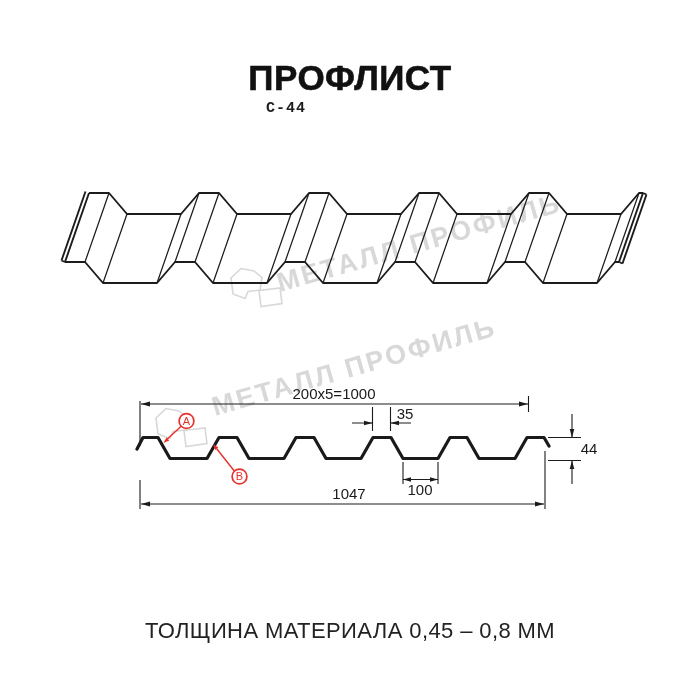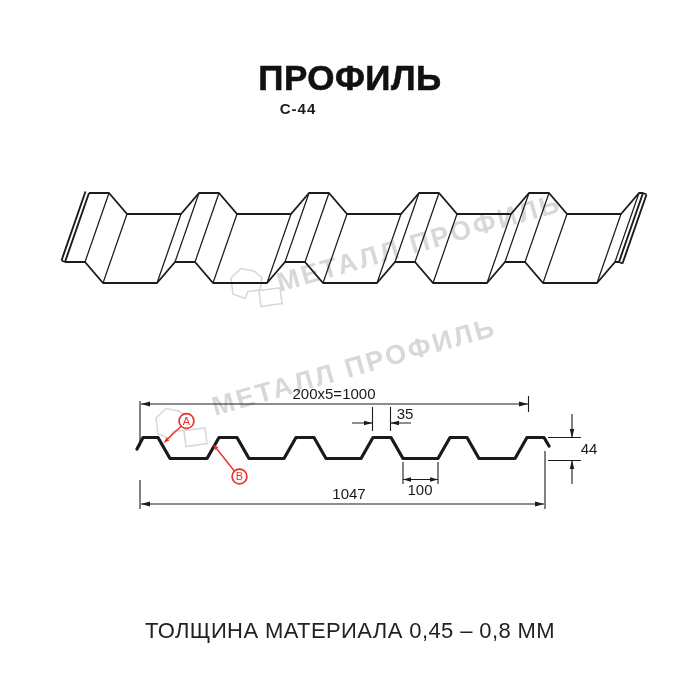--- a/index.html
+++ b/index.html
@@ -6,22 +6,22 @@
   body{
     width:700px;height:700px;position:relative;background:#ffffff;overflow:hidden;
     font-family:"Liberation Sans","DejaVu Sans",sans-serif;color:#1c1c1e;
   }
   .page-title{
     position:absolute;top:58px;left:0;width:700px;text-align:center;
     font-size:35px;font-weight:800;letter-spacing:.5px;color:#111;
     -webkit-text-stroke:.6px #111;
   }
   .page-subtitle{
-    position:absolute;top:100px;left:16px;width:564px;text-align:center;
-    font-size:15px;font-weight:600;letter-spacing:1px;color:#1c1c1e;
+    position:absolute;top:100px;left:4px;width:564px;text-align:center;
+    font-size:15px;font-weight:600;letter-spacing:1px;color:#1c1c1e;font-family:Liberation Mono, monospace;
   }
   .thickness-note{
     position:absolute;top:618px;left:0;width:700px;text-align:center;
     font-size:22px;font-weight:500;letter-spacing:.4px;color:#222;
   }
   svg{position:absolute;top:0;left:0;}
   .wm-text{font-size:27px;font-weight:700;letter-spacing:2.5px;fill:#d8d8d8;}
   .wm-shape{fill:none;stroke:#d8d8d8;stroke-width:1.6px;}
   .p3d{fill:none;stroke:#1c1c1e;stroke-width:1.9px;stroke-linejoin:round;}
   .p3d-thin{fill:none;stroke:#1c1c1e;stroke-width:1.25px;}
@@ -30,21 +30,21 @@
   .dim-arrow{fill:#1c1c1e;stroke:none;}
   .dim-text{font-size:15px;fill:#1a1a1a;}
   .red-ln{fill:none;stroke:#e9302a;stroke-width:1.4px;}
   .red-circle{fill:#fff;stroke:#e9302a;stroke-width:1.7px;}
   .red-arrow{fill:#e9302a;stroke:none;}
   .red-letter{font-size:11px;fill:#e9302a;font-weight:500;}
 </style>
 </head>
 <body>
 
-<div class="page-title">ПРОФИЛЬ</div>
+<div class="page-title">ПРОФЛИСТ</div>
 <div class="page-subtitle">С-44</div>
 
 <svg width="700" height="700" viewBox="0 0 700 700">
 
   <g>
     <g transform="translate(75,-140)">
       <path class="wm-shape" d="M156,418 L166,408.5 L179,411 L187,417.5 L185,430 L173,431.5 L170,438.5 L158,434 Z"></path>
       <path class="wm-shape" d="M184,430.5 L205,428 L207,443.5 L186,446.5 Z"></path>
     </g>
     <text class="wm-text" transform="translate(280,292) rotate(-16)">МЕТАЛЛ ПРОФИЛЬ</text>

